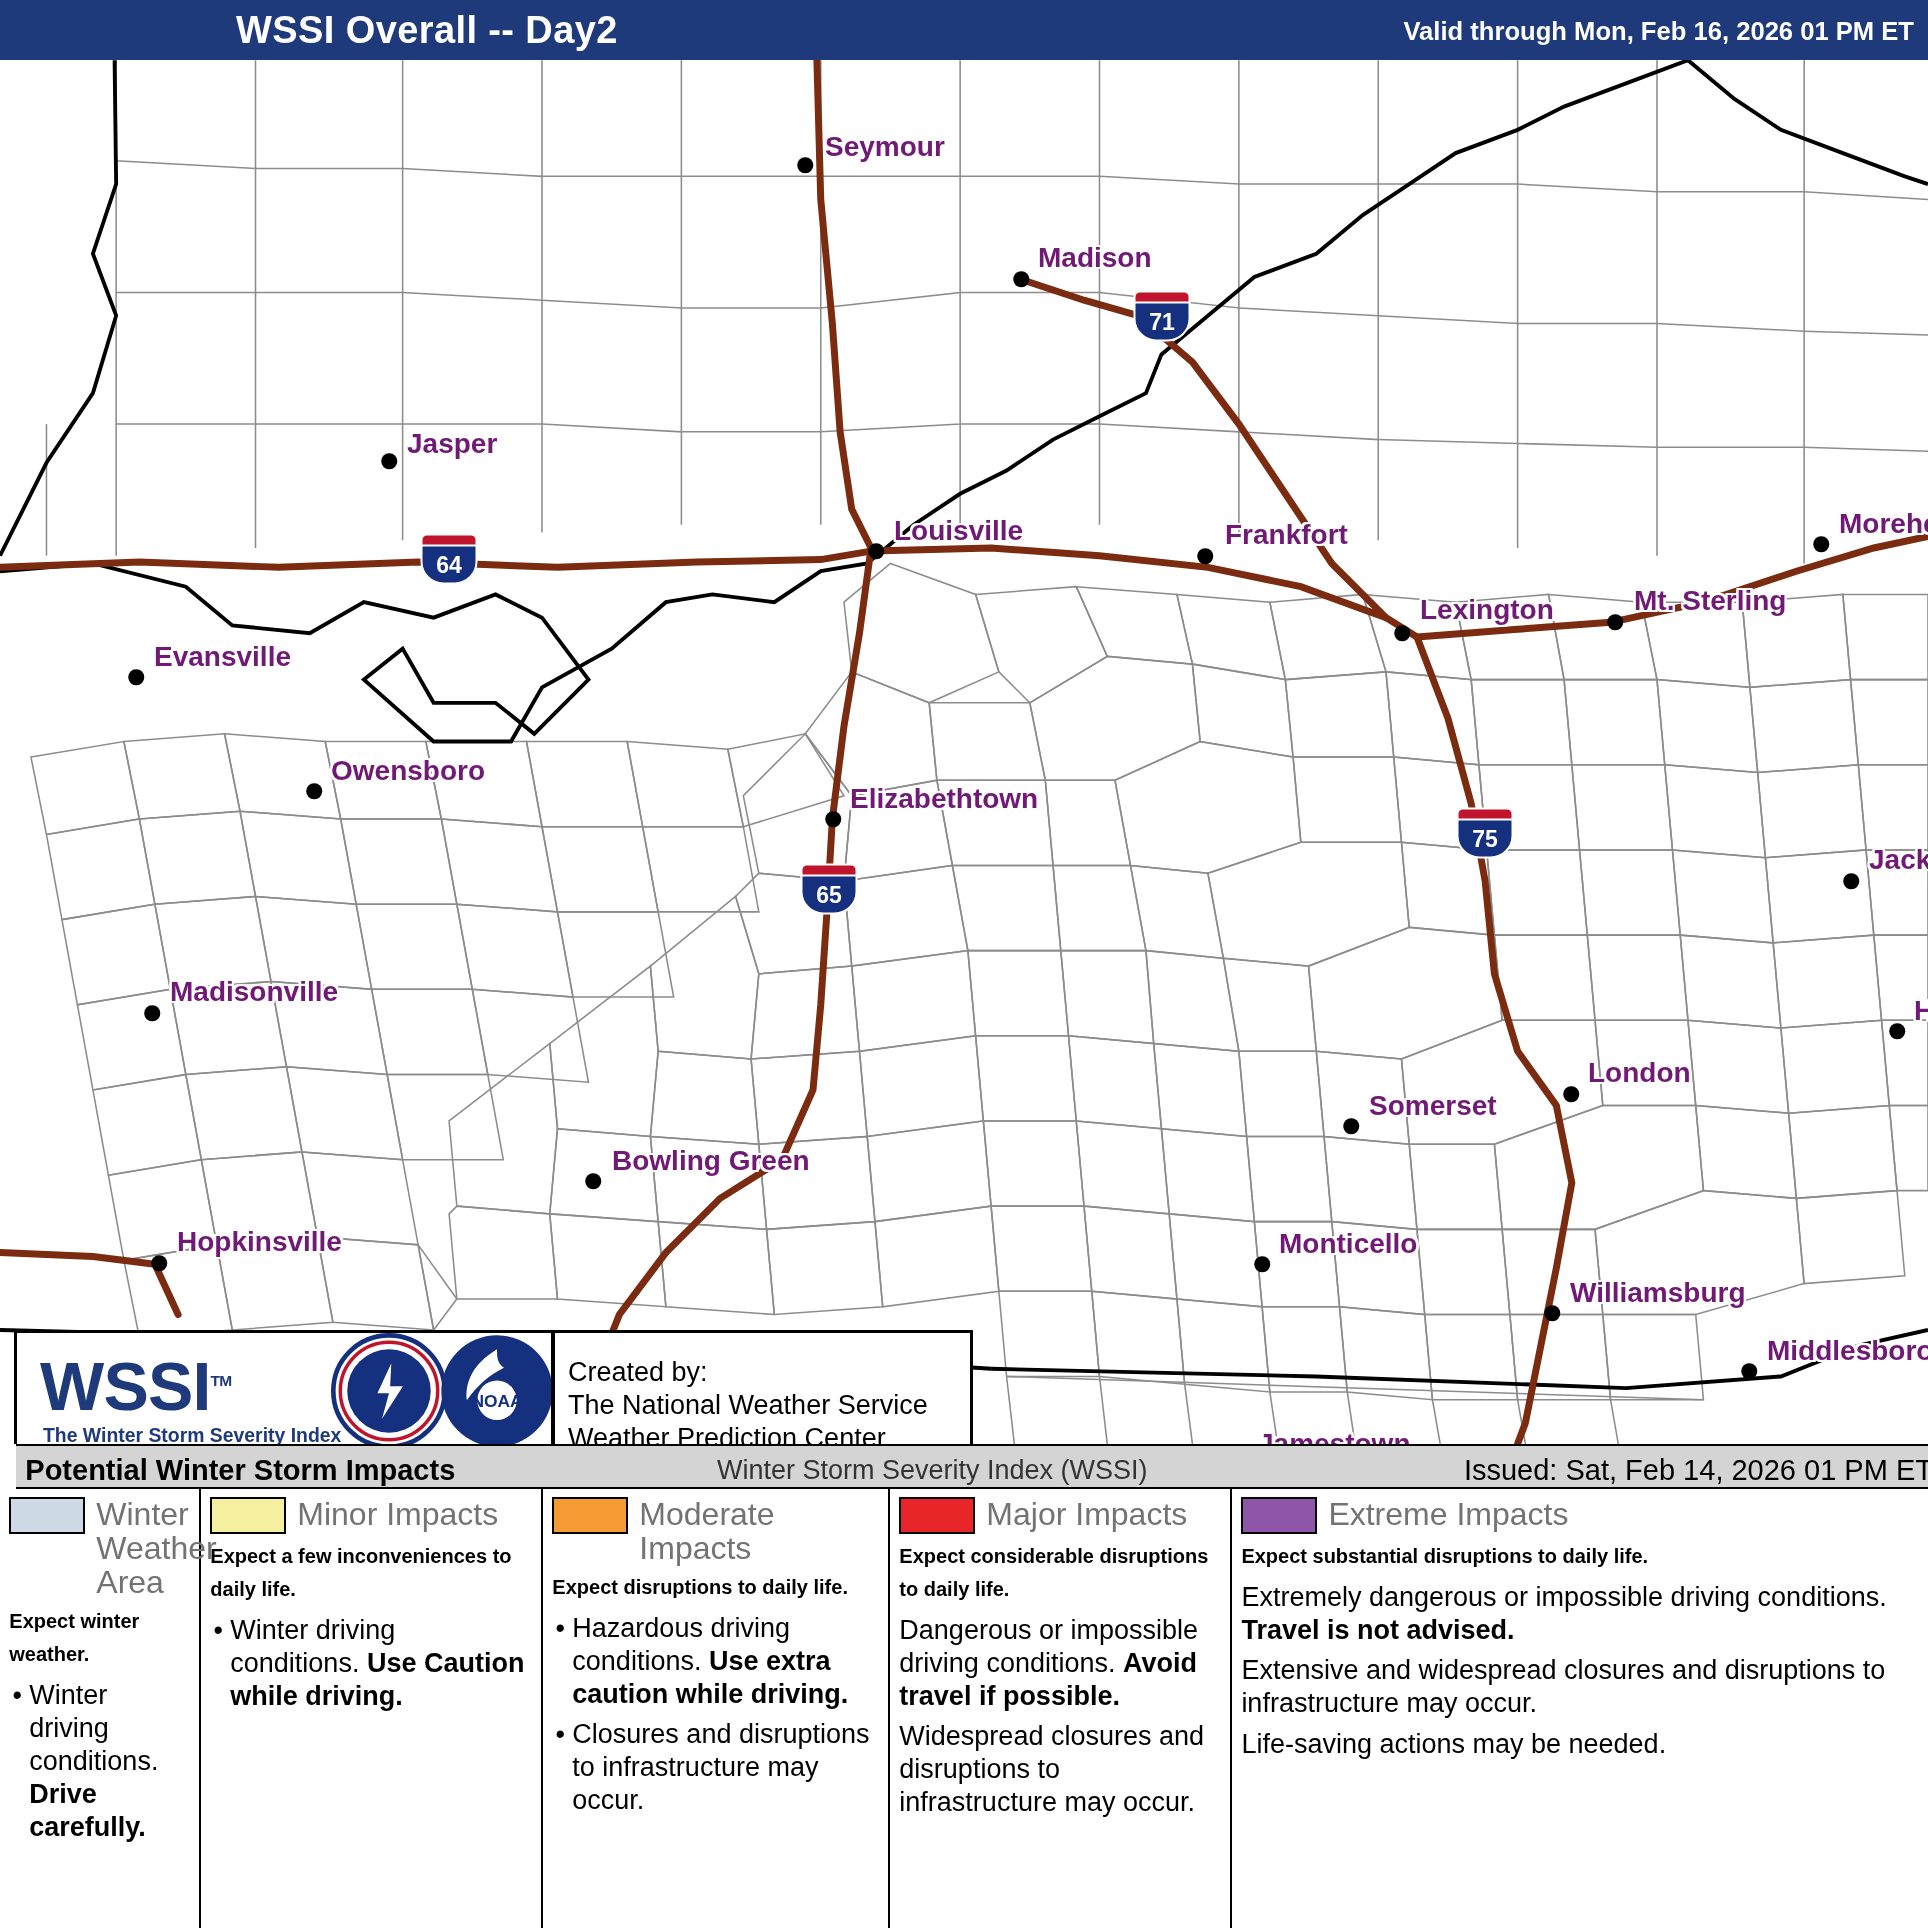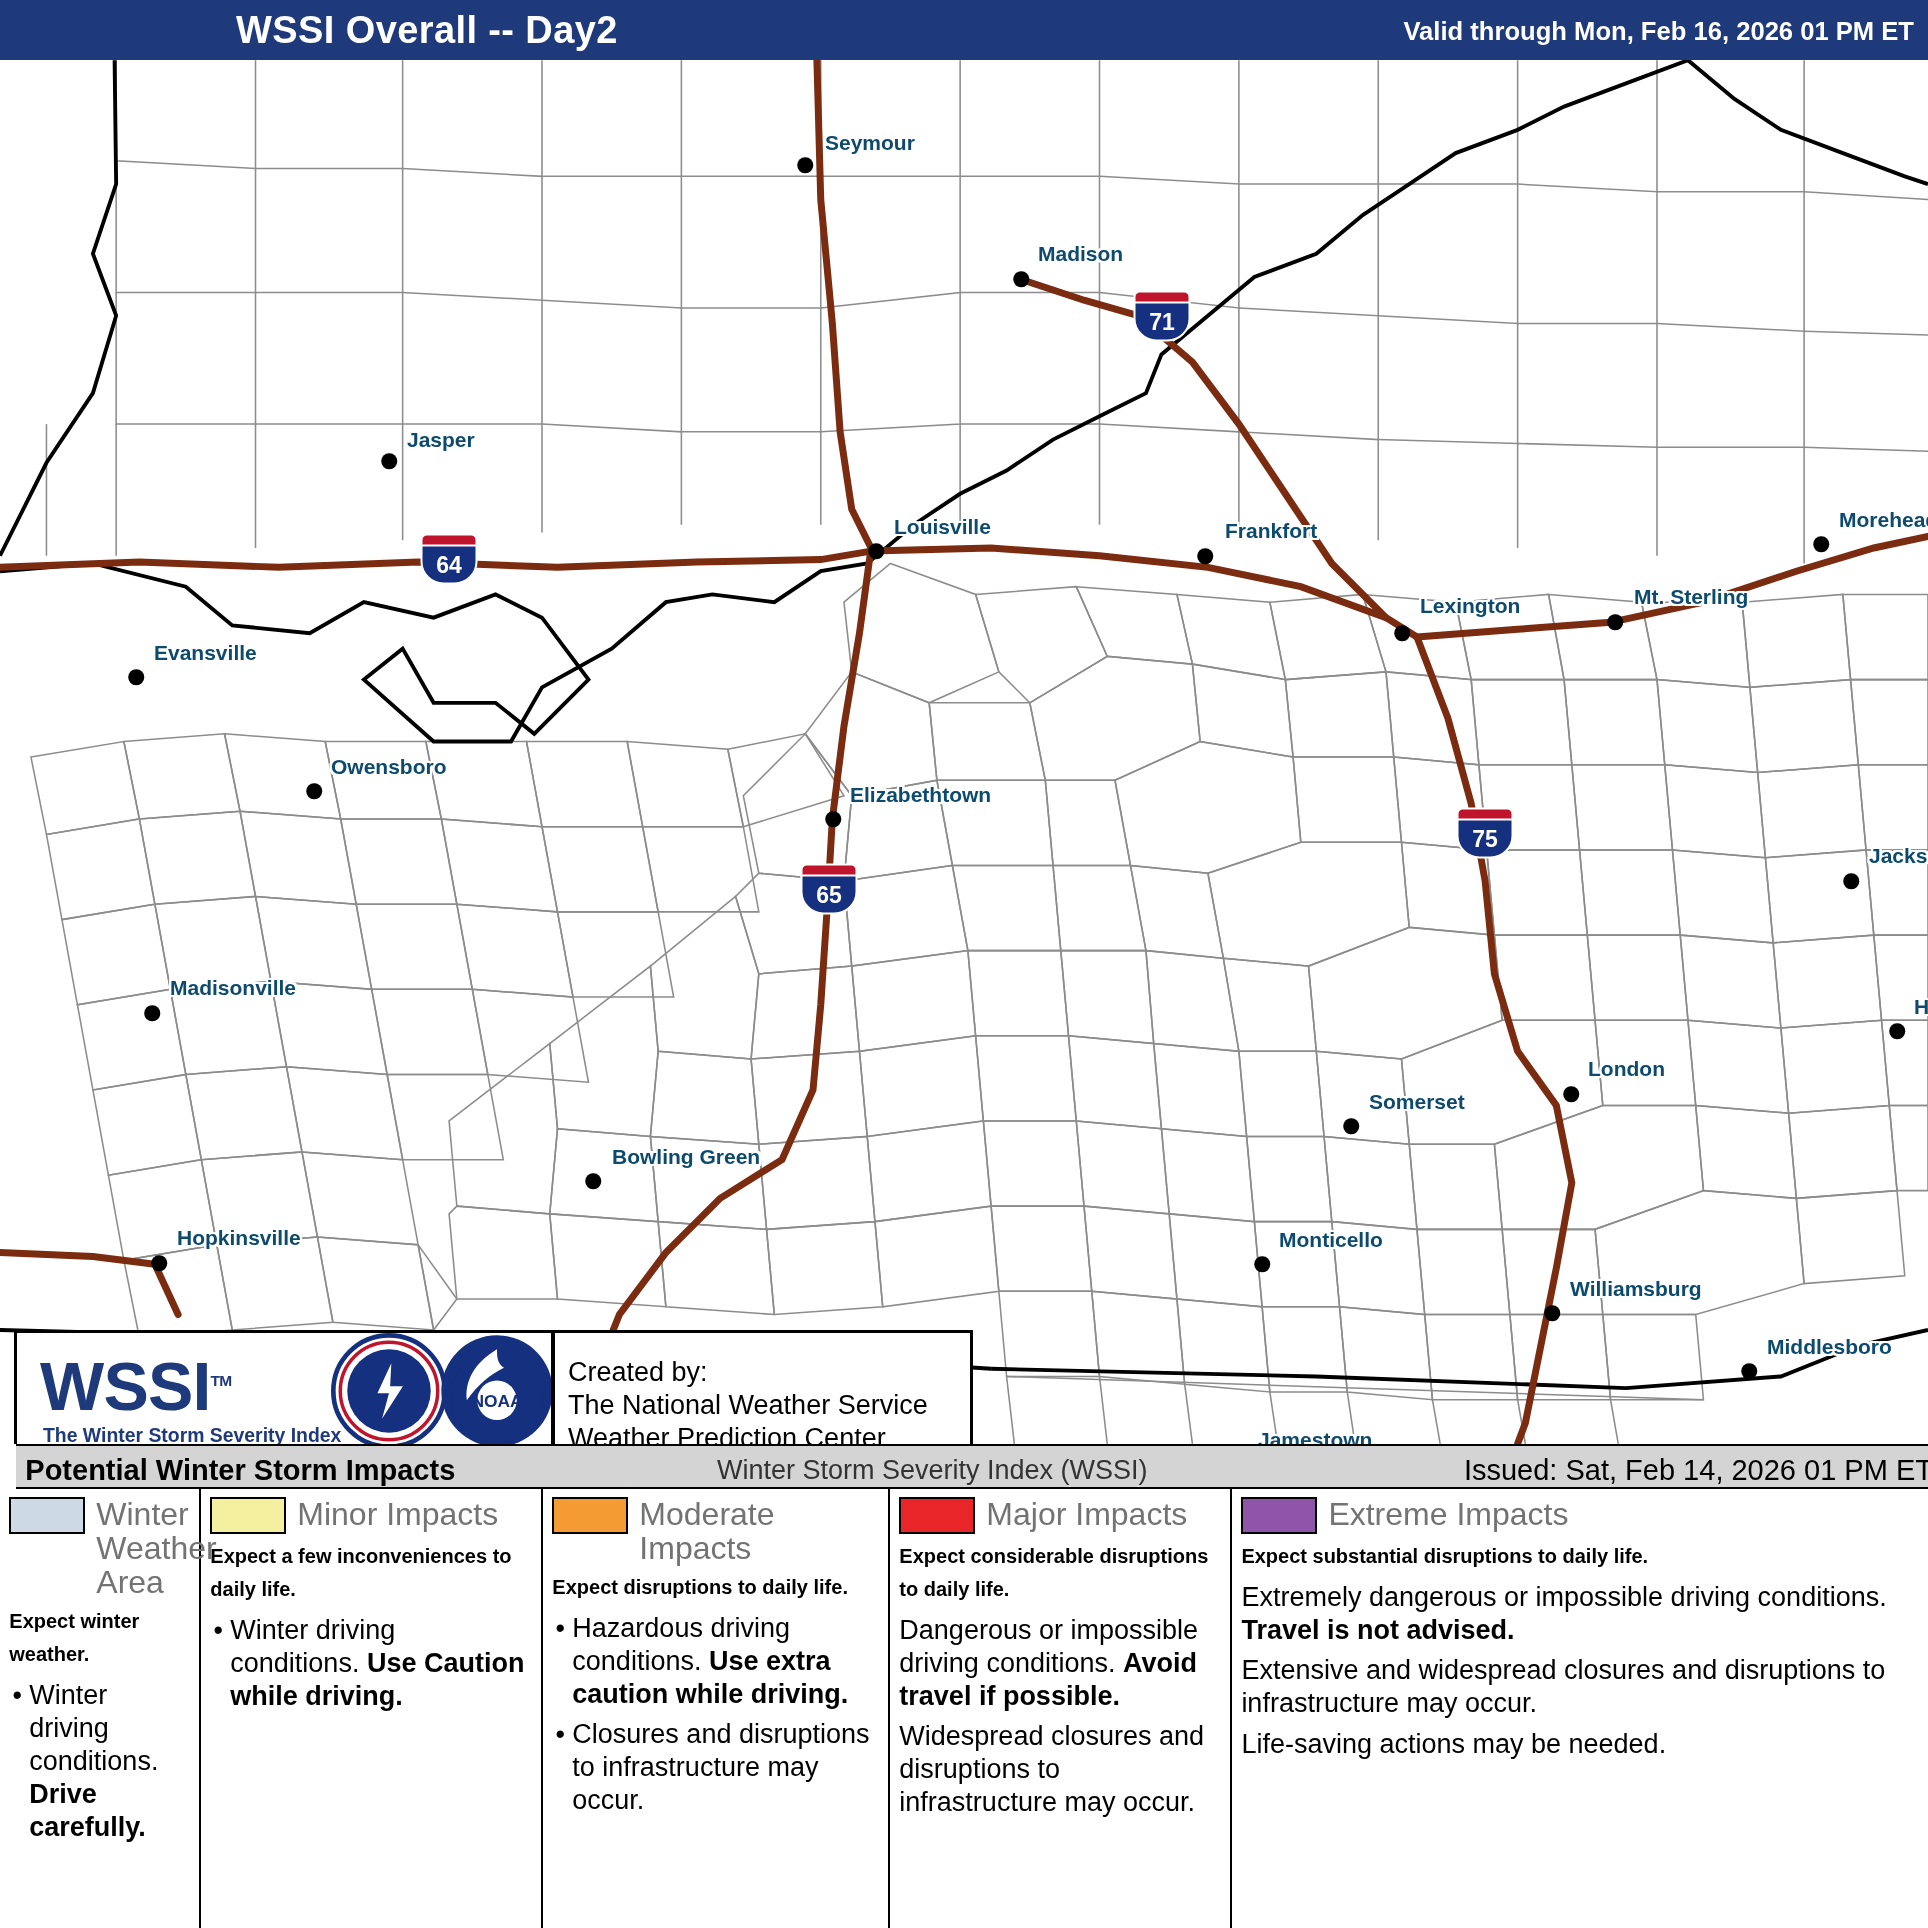--- a/index.html
+++ b/index.html
@@ -9,21 +9,21 @@
   
   .header{position:absolute;left:0;top:0;width:1928px;height:60px;background:#1f3a7a;color:#fff;}
   .header .title{position:absolute;left:236px;top:9.3px;font-size:38px;font-weight:bold;letter-spacing:0.4px;}
   .header .valid{position:absolute;right:14px;top:17px;font-size:25.6px;font-weight:bold;}
 
   
   .map{position:absolute;left:0;top:60px;width:1928px;height:1384px;background:#ffffff;overflow:hidden;}
   .map svg{position:absolute;left:0;top:0;}
 
   .citydot{position:absolute;width:15.5px;height:15.5px;background:#000;border-radius:50%;transform:translate(-50%,-50%);}
-  .citylabel{position:absolute;font-size:21px;font-weight:bold;color:#0c4a6e;white-space:nowrap;
+  .citylabel{position:absolute;font-size:28px;font-weight:bold;color:#701a75;white-space:nowrap;
     text-shadow:-2.3px -2.3px 0 #fff,2.3px -2.3px 0 #fff,-2.3px 2.3px 0 #fff,2.3px 2.3px 0 #fff,
                  0 -2.3px 0 #fff,0 2.3px 0 #fff,-2.3px 0 0 #fff,2.3px 0 0 #fff;}
 
   
   .shield{position:absolute;width:57px;height:51px;transform:translate(-50%,-50%);}
   .shield .sh-top{position:absolute;left:0;top:0;width:57px;height:14px;background:#c0142c;
       border-radius:6.2px 6.2px 0 0;border:2.3px solid #fff;box-sizing:border-box;}
   .shield .sh-body{position:absolute;left:0;top:11px;width:57px;height:40px;background:#14307e;
       border:2.3px solid #fff;box-sizing:border-box;border-radius:0 0 23px 23px;
       color:#fff;font-size:23px;font-weight:bold;text-align:center;line-height:36px;}

